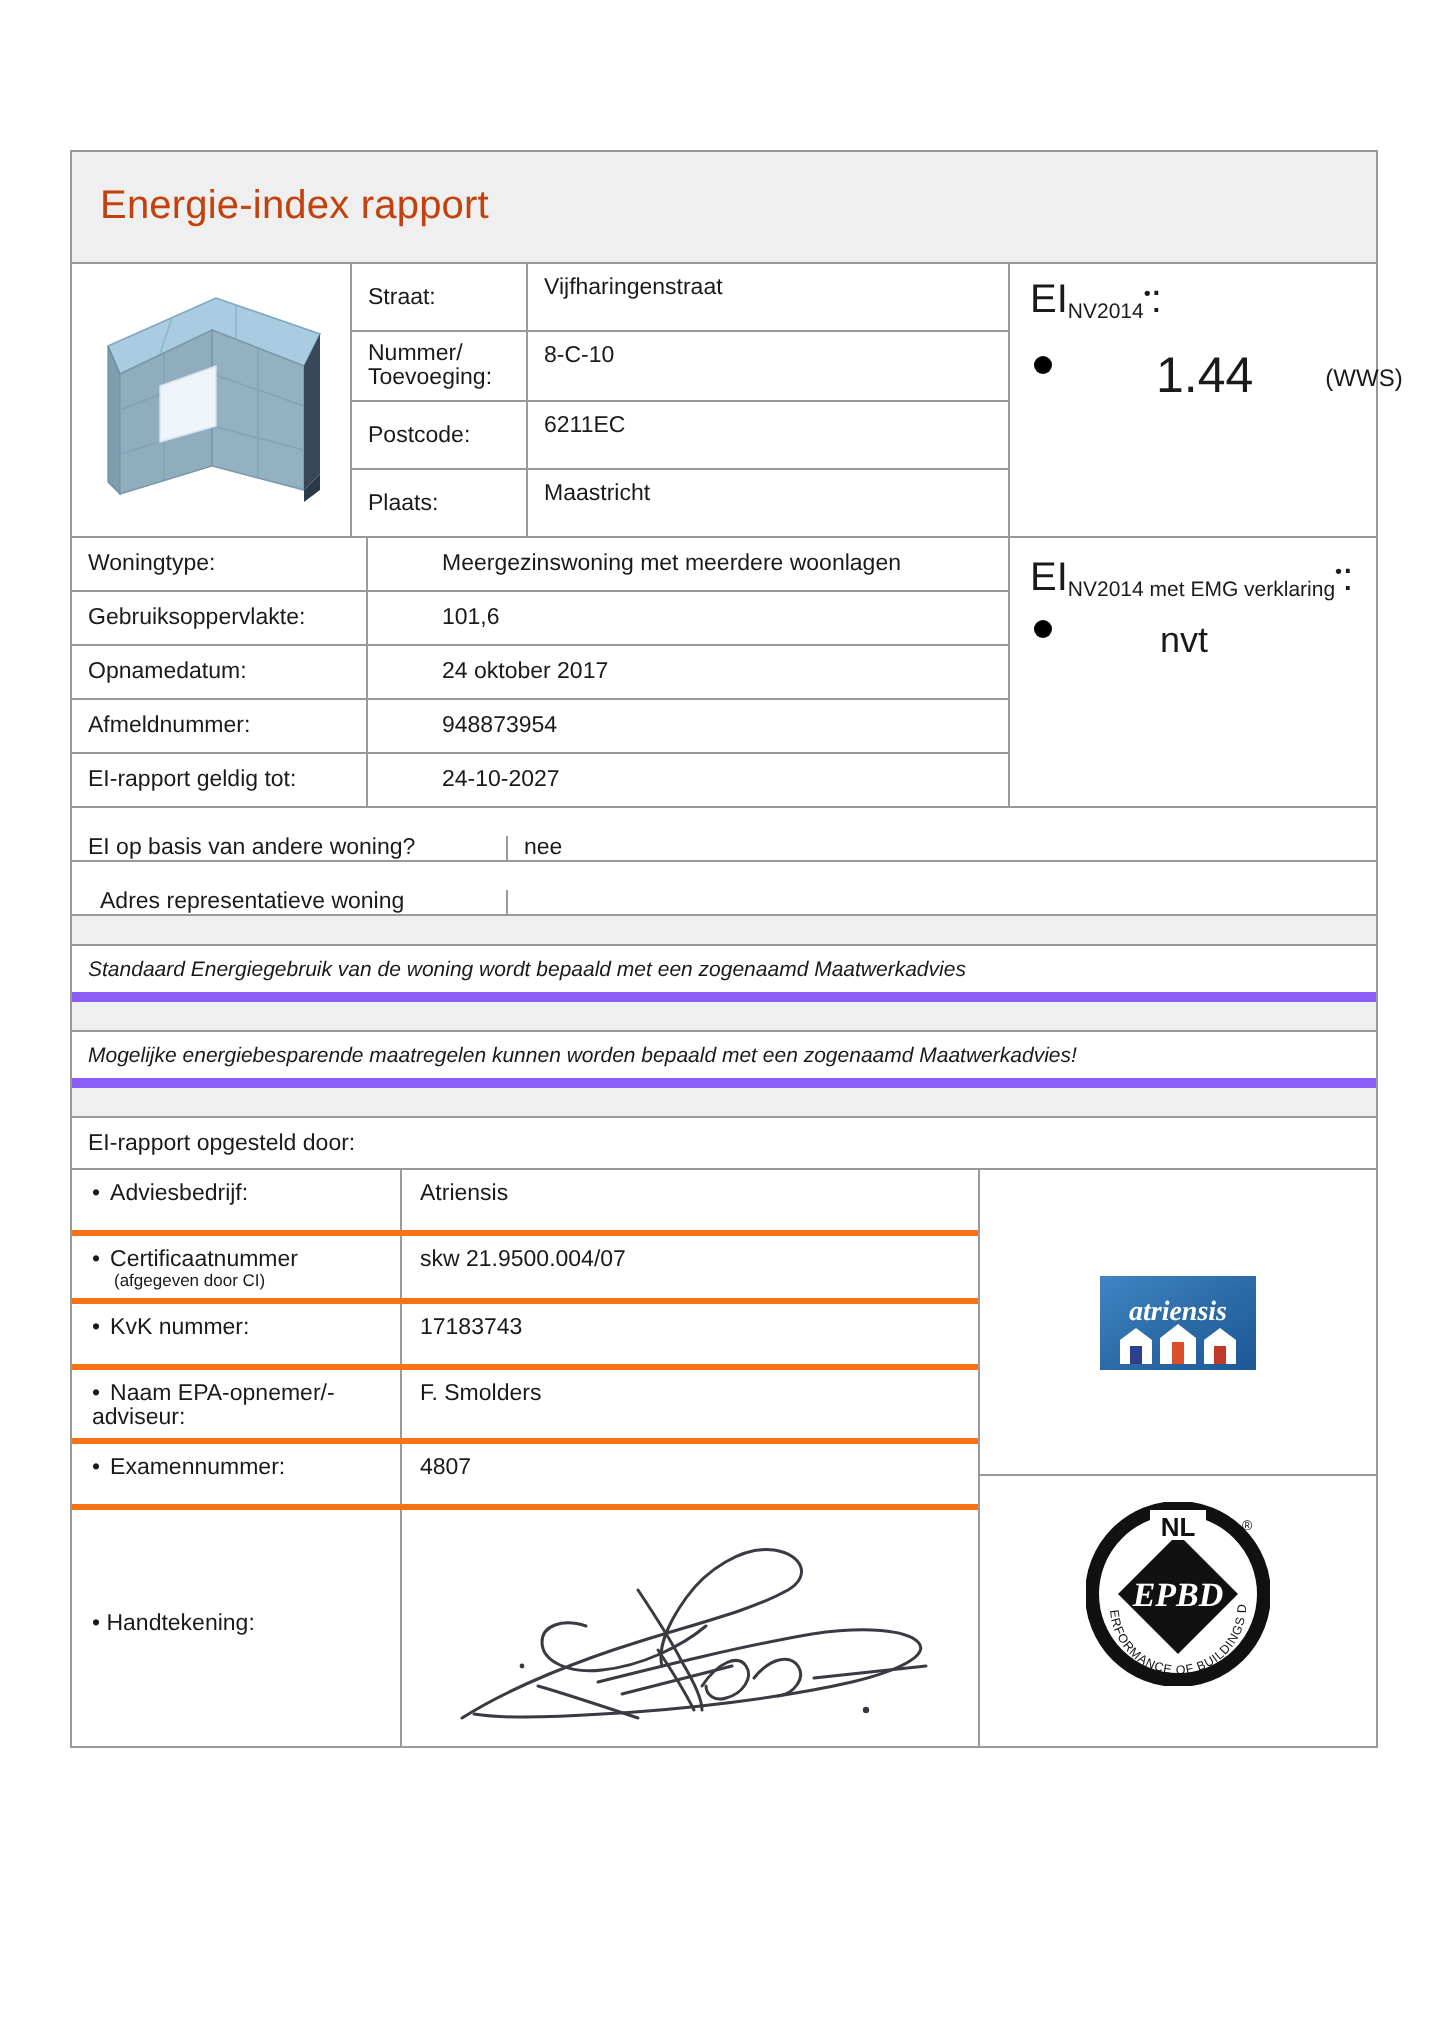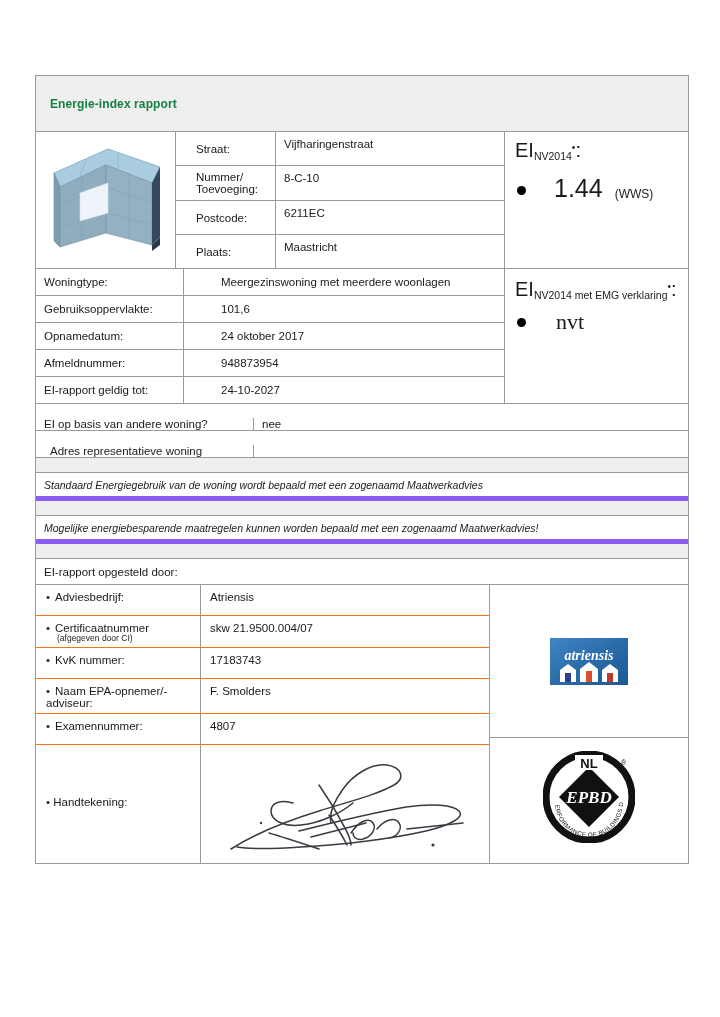--- a/index.html
+++ b/index.html
@@ -38,23 +38,23 @@
   .title-bar {
     height: 56px;
     background: #efefef;
     border-bottom: 1px solid #9a9a9a;
     display: flex;
     align-items: center;
     padding-left: 14px;
     box-sizing: border-box;
   }
   .title-bar .title {
-    font-size: 12px;
-    font-weight: 700;
-    color: #15803d;
+    font-size: 20px;
+    font-weight: 400;
+    color: #c2410c;
     letter-spacing: .1px;
   }
 
   
   .top-block {
     display: flex;
     border-bottom: 1px solid #9a9a9a;
   }
   .house-cell {
     width: 140px;
@@ -78,21 +78,20 @@
   .addr-row:last-child { border-bottom: none; }
   .addr-label {
     width: 88px;
     flex: 0 0 88px;
     border-right: 1px solid #9a9a9a;
     padding: 6px 0 5px 8px;
     box-sizing: border-box;
     font-size: 11.5px;
     display: flex;
     align-items: center;
-    margin-left: 12px;
   }
   .addr-label.two-line { align-items: flex-start; padding-top: 5px; }
   .addr-value {
     flex: 1 1 auto;
     padding: 6px 0 5px 8px;
     box-sizing: border-box;
     font-size: 11.5px;
     display: flex;
     align-items: flex-start;
   }
@@ -116,43 +115,44 @@
     position: relative;
     top: 3px;
   }
   .ei-heading .sup-dot {
     font-size: 10px;
     position: relative;
     top: -6px;
   }
   .ei-value-row {
     display: flex;
-    align-items: flex-end;
+    align-items: center;
     margin-top: 16px;
     padding-left: 2px;
+    gap: 24px;
   }
   .ei-bullet {
     width: 9px; height: 9px;
     border-radius: 50%;
     background: #000;
     flex: 0 0 9px;
     position: relative;
     top: -6px;
   }
   .ei-number {
     font-size: 25px;
     margin-left: 28px;
     line-height: 1;
   }
   .ei-unit {
     font-size: 12px;
     margin-left: 12px;
   }
   .ei-cell.second { padding-top: 10px; }
-  .ei-cell.second .ei-number { font-size: 22px; margin-left: 30px; font-family: Liberation Serif, serif; }
+  .ei-cell.second .ei-number { font-size: 18px; margin-left: 30px; }
   .ei-cell.second .ei-value-row { margin-top: 12px; }
 
   
   .mid-block { display: flex; border-bottom: 1px solid #9a9a9a; }
   .mid-left { flex: 1 1 auto; width: 470px; }
   .mid-row {
     display: flex;
     height: 26px;
     border-bottom: 1px solid #9a9a9a;
     gap: 29px;
@@ -229,21 +229,21 @@
     align-items: center;
     padding-left: 8px;
     box-sizing: border-box;
     font-size: 11.5px;
   }
   .author-block { display: flex; }
   .author-left { flex: 1 1 auto; width: 454px; }
   .author-row {
     display: flex;
     min-height: 30px;
-    border-bottom: 1px solid #f97316;
+    border-bottom: 3px solid #f97316;
   }
   .author-row.last { border-bottom: none; }
   .author-label {
     width: 165px;
     flex: 0 0 165px;
     border-right: 1px solid #9a9a9a;
     padding: 6px 0 4px 10px;
     box-sizing: border-box;
     font-size: 11.5px;
   }

